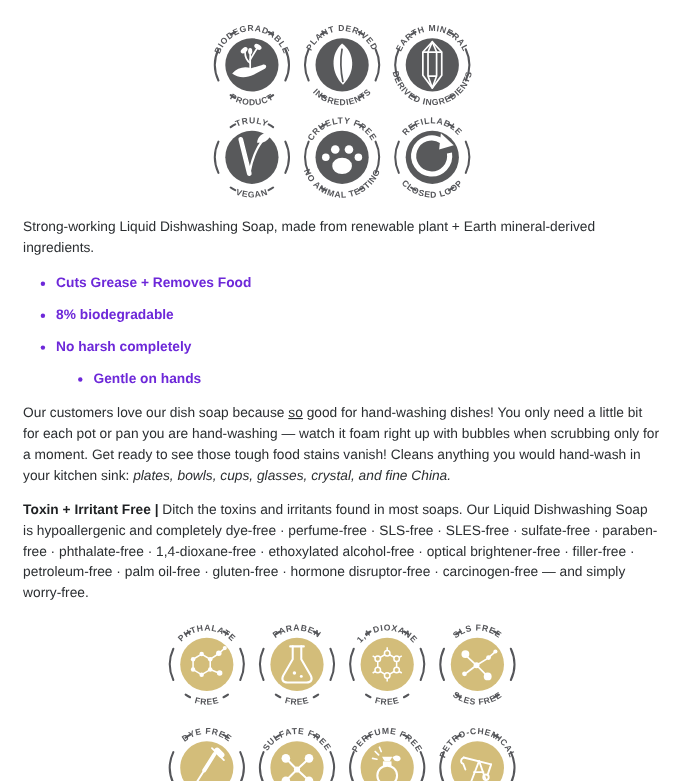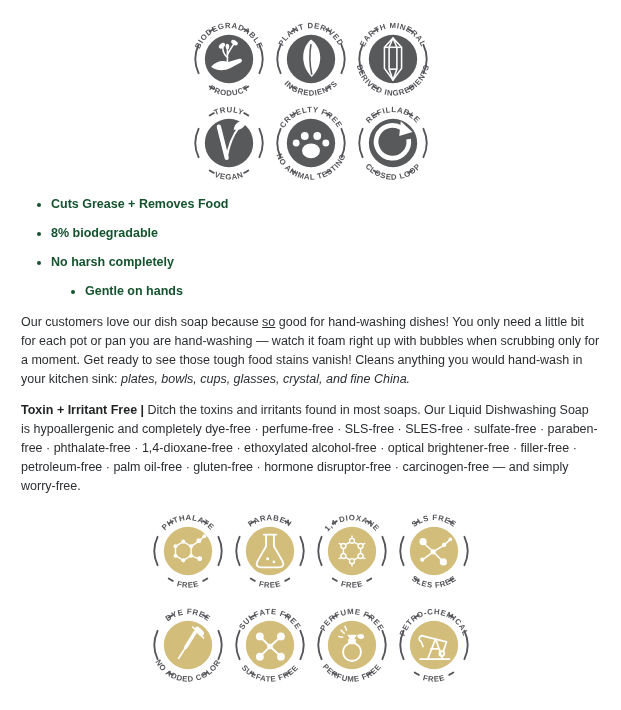--- a/index.html
+++ b/index.html
@@ -16,21 +16,21 @@
   }
   .badge-grid { display:flex; flex-wrap:wrap; justify-content:center; margin:0 auto; }
   .badge-grid.eco { width:246px; column-gap:4px; row-gap:6px; }
   .badge-grid.free { width:328px; column-gap:4px; row-gap:16px; margin-top:16px; }
   .badge { width:78px; height:78px; }
   .badge svg { width:100%; height:100%; display:block; }
   .arc { font-family:"Liberation Sans", sans-serif; font-size:10px; font-weight:700; letter-spacing:.8px; }
   p { margin:12px 0 0 0; }
   p.intro { margin-top:15px; }
   ul.features { margin:13px 0 0 0; padding:0 0 0 30px; }
-  ul.features li { font-weight:700; color:#14532d; margin-bottom:10px; line-height:19px; }
+  ul.features li { font-weight:700; color:#6d28d9; margin-bottom:10px; line-height:19px; }
   ul.features li:last-child { margin-bottom:0;margin-left:34px; }
 </style>
 </head>
 <body>
 
 <div class="page">
 
   <div class="badge-grid eco">
       <div class="badge">
         <svg viewBox="0 0 100 100" role="img">
@@ -126,20 +126,21 @@
             <path d="M60,22 L75,36 L58,41 Z" fill="#ffffff"></path>
           </g>
           <path id="teco_badges-5" d="M10.5,50 A39.5,39.5 0 0 1 89.5,50" fill="none"></path>
           <path id="beco_badges-5" d="M3,50 A47,47 0 0 0 97,50" fill="none"></path>
           <text class="arc" fill="#55565a" text-anchor="middle"><textPath href="#teco_badges-5" startOffset="50%">REFILLABLE</textPath></text>
           <text class="arc" fill="#55565a" text-anchor="middle"><textPath href="#beco_badges-5" startOffset="50%">CLOSED LOOP</textPath></text>
         </svg>
       </div>
     </div>
 
+  <p class="intro seg">Strong-working Liquid Dishwashing Soap, made from renewable plant + Earth mineral-derived ingredients.</p>
 
   <ul class="features">
       <li>Cuts Grease + Removes Food</li>
       <li>8% biodegradable</li>
       <li>No harsh completely</li>
       <li>Gentle on hands</li>
     </ul>
 
   <p class="seg"><span>Our customers love our dish soap because </span><span style="text-decoration: underline;">so</span><span> good for hand-washing dishes! You only need a little bit for each pot or pan you are hand-washing — watch it foam right up with bubbles when scrubbing only for a moment. Get ready to see those tough food stains vanish! Cleans anything you would hand-wash in your kitchen sink: </span><span style="font-style: italic;">plates, bowls, cups, glasses, crystal, and fine China.</span></p>
 

